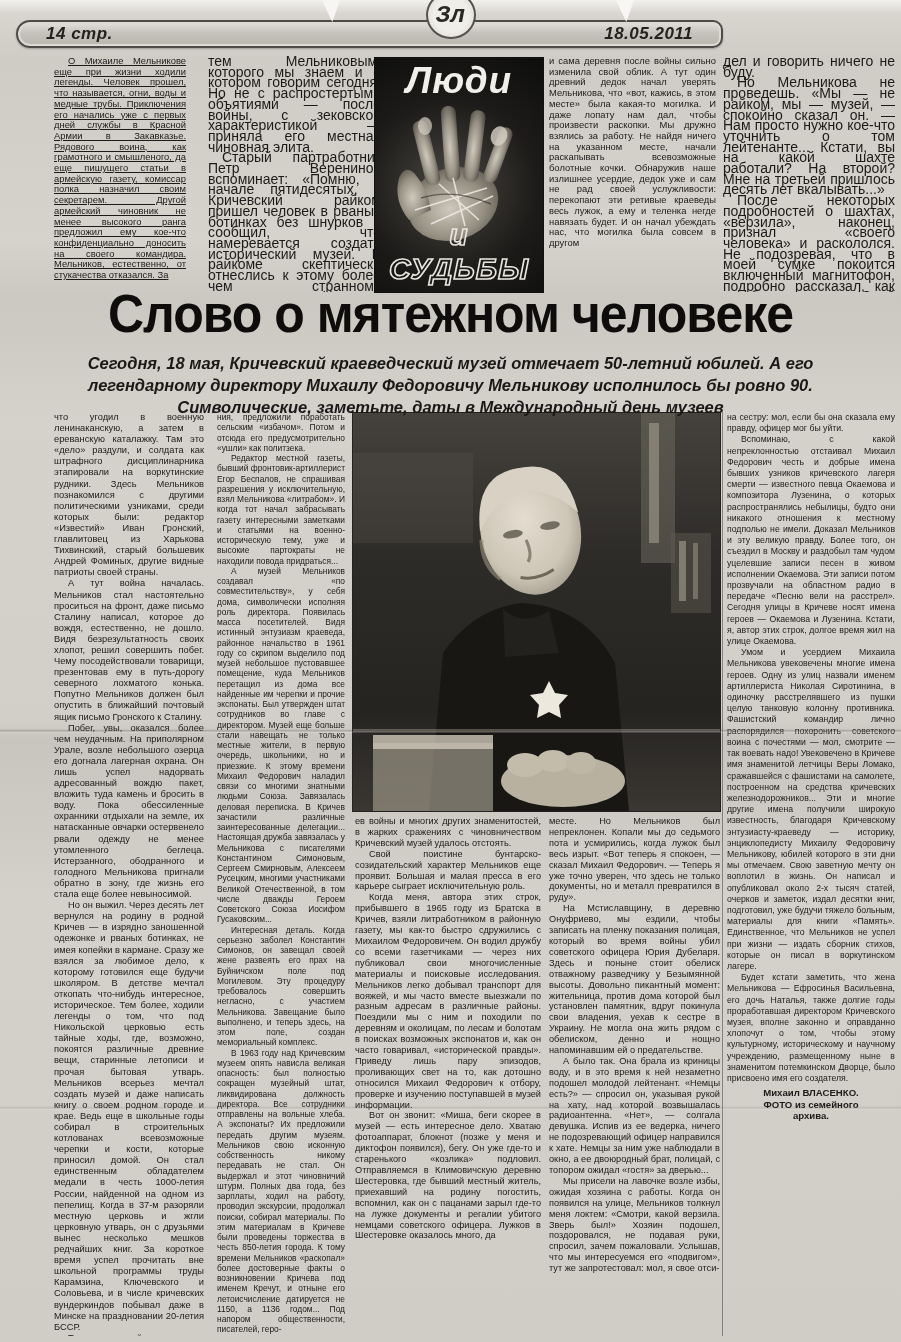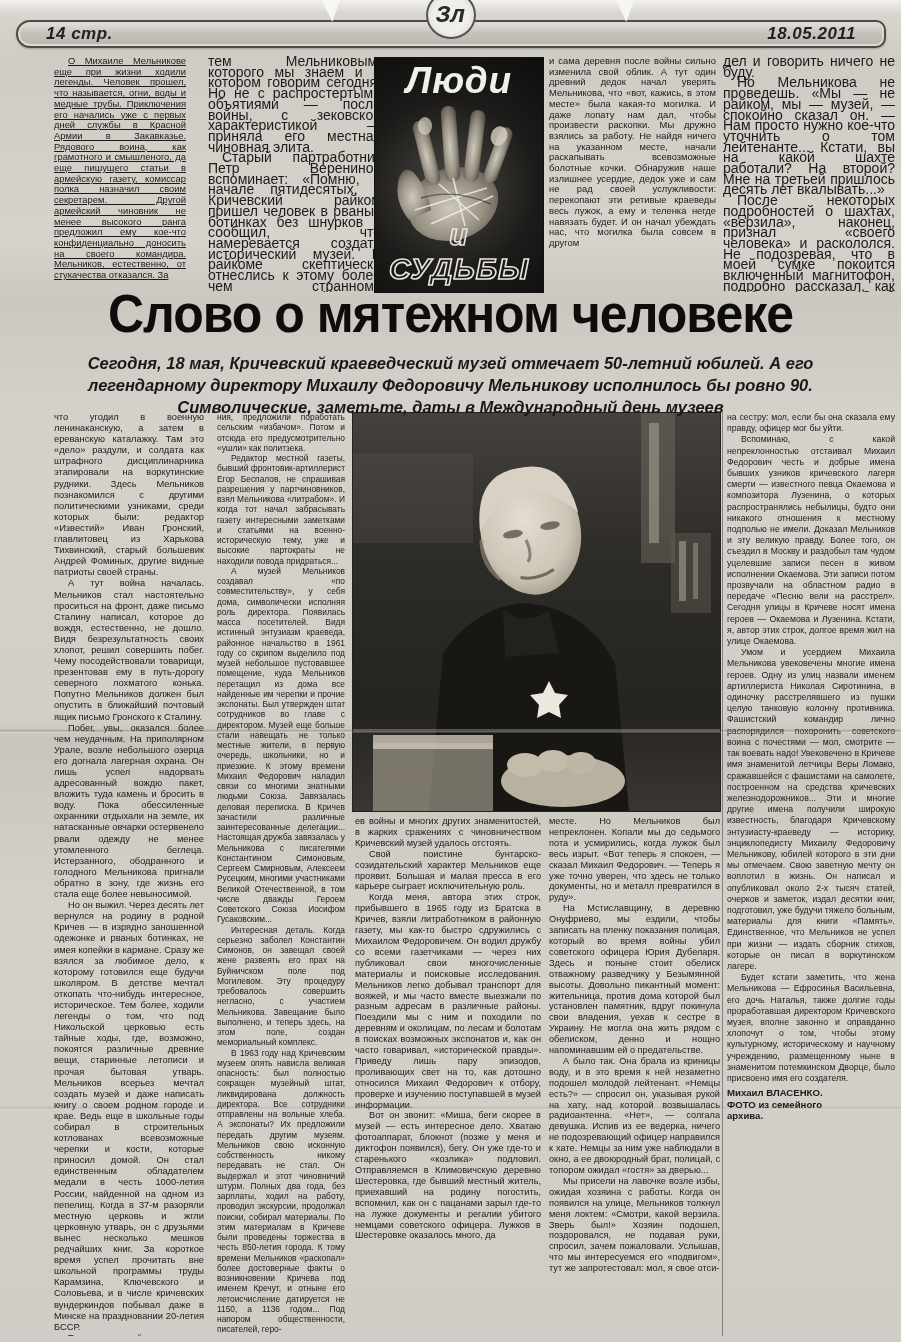--- a/index.html
+++ b/index.html
@@ -5,21 +5,21 @@
   html,body{margin:0;padding:0;background:#8e8b85;}
   .sheet{position:relative;width:901px;height:1342px;margin:0 auto;overflow:hidden;
     background:
       linear-gradient(180deg,#f2f1ee 0px,#d8d5ce 14px,#cfccc5 60px,#d6d3cc 240px,#cbc8c1 300px,#d5d2cb 420px,#d2cfc8 720px,#c8c5be 740px,#d4d1ca 900px,#d0cdc6 1342px);
     font-family:"Liberation Sans",sans-serif;color:#1c1b19;}
   .crease{position:absolute;left:0;right:0;height:4px;z-index:30;
     background:linear-gradient(180deg,rgba(60,55,50,0) 0%,rgba(60,55,50,.28) 50%,rgba(255,255,255,.25) 80%,rgba(60,55,50,0) 100%);}
   .tear{position:absolute;top:0;width:26px;height:22px;background:#f7f6f3;z-index:40;
     clip-path:polygon(15% 0,85% 0,55% 100%);}
   
-  .mast{position:absolute;left:16px;top:20px;width:870px;height:28px;z-index:5;
+  .mast{position:absolute;left:16px;top:20px;width:707px;height:28px;z-index:5;
     border:2px solid #4d4b47;border-radius:14px 10px 10px 14px;
     background:linear-gradient(180deg,#e4e2dd 0%,#c6c3bc 45%,#b9b6af 100%);
     box-shadow:inset 0 0 0 2px #dddad3, 0 1px 2px rgba(0,0,0,.25);
     display:flex;align-items:center;justify-content:space-between;padding:12px 28px;box-sizing:border-box;}
   .mast .pg,.mast .dt{font-size:17px;font-weight:bold;font-style:italic;color:#23221f;letter-spacing:.5px;}
   .logo{position:absolute;left:50%;top:-9px;transform:translateX(-50%);width:46px;height:44px;z-index:6;
     border-radius:50%;background:radial-gradient(#efeee9 55%,#cfccc5 100%);
     border:2px solid #55534f;box-shadow:inset 0 0 0 2px #e8e6e1;
     display:flex;align-items:center;justify-content:center;}
   .logo span{font-family:Liberation Mono, monospace;font-style:italic;font-weight:bold;font-size:24px;color:#2a2926;}
@@ -50,21 +50,21 @@
   
   .bcol{position:absolute;overflow:hidden;text-align:justify;}
   #bcol1{left:54px;top:412px;width:150px;height:924px;font-size:9.3px;line-height:11.1px;}
   #bcol2{left:217px;top:412px;width:128px;height:924px;font-size:8.4px;line-height:10.25px;}
   #bcol3{left:355px;top:816px;width:186px;height:520px;font-size:9.2px;line-height:10.9px;}
   #bcol4{left:549px;top:816px;width:171px;height:520px;font-size:9.2px;line-height:10.9px;}
   #bcol5{left:727px;top:412px;width:168px;height:924px;font-size:8.7px;line-height:11.2px;}
   .vrule{position:absolute;left:722px;top:412px;width:1px;height:924px;background:rgba(40,38,35,.45);}
   .photo{position:absolute;left:352px;top:412px;width:369px;height:400px;z-index:3;
      border:1px solid #222;box-sizing:border-box;background:#2f2d2a;}
-  .sig{margin-top:3px;text-align:left;font-weight:bold;font-size:9.6px;line-height:11.5px;}
+  .sig{margin-top:3px;text-align:center;font-weight:bold;font-size:9.6px;line-height:11.5px;}
   .sig div{white-space:nowrap;}
 </style>
 </head>
 <body>
 
 <div class="sheet">
 
   <div class="tear" style="left:318px"></div>
   <div class="tear" style="left:612px"></div>
 
@@ -177,21 +177,21 @@
 
   <div class="bcol" id="bcol1">
       <p class="cont">что угодил в военную ленинаканскую, а затем в ереванскую каталажку. Там это «дело» раздули, и солдата как штрафного дисциплинарника этапировали на воркутинские рудники. Здесь Мельников познакомился с другими политическими узниками, среди которых были: редактор «Известий» Иван Гронский, главлитовец из Харькова Тихвинский, старый большевик Андрей Фоминых, другие видные патриоты своей страны.</p>
       <p>А тут война началась. Мельников стал настоятельно проситься на фронт, даже письмо Сталину написал, которое до вождя, естественно, не дошло. Видя безрезультатность своих хлопот, решил совершить побег. Чему посодействовали товарищи, презентовав ему в путь-дорогу северного лохматого конька. Попутно Мельников должен был опустить в ближайший почтовый ящик письмо Гронского к Сталину.</p>
       <p>Побег, увы, оказался более чем неудачным. На приполярном Урале, возле небольшого озерца его догнала лагерная охрана. Он лишь успел надорвать адресованный вождю пакет, вложить туда камень и бросить в воду. Пока обессиленные охранники отдыхали на земле, их натасканные овчарки остервенело рвали одежду не менее утомленного беглеца. Истерзанного, ободранного и голодного Мельникова пригнали обратно в зону, где жизнь его стала еще более невыносимой.</p>
       <p>Но он выжил. Через десять лет вернулся на родину в родной Кричев — в изрядно заношенной одежонке и рваных ботинках, не имея копейки в кармане. Сразу же взялся за любимое дело, к которому готовился еще будучи школяром. В детстве мечтал откопать что-нибудь интересное, историческое. Тем более, ходили легенды о том, что под Никольской церковью есть тайные ходы, где, возможно, покоятся различные древние вещи, старинные летописи и прочая бытовая утварь. Мельников всерьез мечтал создать музей и даже написать книгу о своем родном городе и крае. Ведь еще в школьные годы собирал в строительных котлованах всевозможные черепки и кости, которые приносил домой. Он стал единственным обладателем медали в честь 1000-летия России, найденной на одном из пепелищ. Когда в 37-м разоряли местную церковь и жгли церковную утварь, он с друзьями вынес несколько мешков редчайших книг. За короткое время успел прочитать вне школьной программы труды Карамзина, Ключевского и Соловьева, и в числе кричевских вундеркиндов побывал даже в Минске на праздновании 20-летия БССР.</p>
       <p>Так что неслучайно он стал</p>
     </div>
   <div class="bcol" id="bcol2">
       <p class="cont">ния, предложили поработать сельским «избачом». Потом и отсюда его предусмотрительно «ушли» как политзека.</p>
-      <p>Редактор местной газеты, бывший фронтовик-артиллерист Егор Беспалов, не спрашивая разрешения у партчиновников, взял Мельникова «литрабом». И когда тот начал забрасывать газету интересными заметками и статьями на военно-историческую тему, уже и высокие партократы не находили повода придраться...</p>
+      <p>Редактор местной газеты, бывший фронтовик-артиллерист Егор Беспалов, не спрашивая разрешения у исключительную, взял Мельникова «литрабом». И когда тот начал забрасывать газету интересными заметками и статьями на военно-историческую тему, уже и высокие партократы не находили повода придраться...</p>
       <p>А музей Мельников создавал «по совместительству», у себя дома, символически исполняя роль директора. Появилась масса посетителей. Видя истинный энтузиазм краеведа, районное начальство в 1961 году со скрипом выделило под музей небольшое пустовавшее помещение, куда Мельников перетащил из дома все найденные им черепки и прочие экспонаты. Был утвержден штат сотрудников во главе с директором. Музей еще больше стали навещать не только местные жители, в первую очередь, школьники, но и приезжие. К этому времени Михаил Федорович наладил связи со многими знатными людьми Союза. Завязалась деловая переписка. В Кричев зачастили различные заинтересованные делегации... Настоящая дружба завязалась у Мельникова с писателями Константином Симоновым, Сергеем Смирновым, Алексеем Русецким, многими участниками Великой Отечественной, в том числе дважды Героем Советского Союза Иосифом Гусаковским...</p>
       <p>Интересная деталь. Когда серьезно заболел Константин Симонов, он завещал своей жене развеять его прах на Буйничском поле под Могилевом. Эту процедуру требовалось совершить негласно, с участием Мельникова. Завещание было выполнено, и теперь здесь, на этом поле, создан мемориальный комплекс.</p>
       <p>В 1963 году над Кричевским музеем опять нависла великая опасность: был полностью сокращен музейный штат, ликвидирована должность директора. Все сотрудники отправлены на вольные хлеба. А экспонаты? Их предложили передать другим музеям. Мельников свою исконную собственность никому передавать не стал. Он выдержал и этот чиновничий штурм. Полных два года, без зарплаты, ходил на работу, проводил экскурсии, продолжал поиски, собирал материалы. По этим материалам в Кричеве были проведены торжества в честь 850-летия города. К тому времени Мельников «раскопал» более достоверные факты о возникновении Кричева под именем Кречут, и отныне его летоисчисление датируется не 1150, а 1136 годом... Под напором общественности, писателей, геро-</p>
     </div>
   <div class="bcol" id="bcol3">
       <p class="cont">ев войны и многих других знаменитостей, в жарких сражениях с чиновничеством Кричевский музей удалось отстоять.</p>
       <p>Свой поистине бунтарско-созидательский характер Мельников еще проявит. Большая и малая пресса в его карьере сыграет исключительную роль.</p>
       <p>Когда меня, автора этих строк, прибывшего в 1965 году из Братска в Кричев, взяли литработником в районную газету, мы как-то быстро сдружились с Михаилом Федоровичем. Он водил дружбу со всеми газетчиками — через них публиковал свои многочисленные материалы и поисковые исследования. Мельников легко добывал транспорт для вояжей, и мы часто вместе выезжали по разным адресам в различные районы. Поездили мы с ним и походили по деревням и околицам, по лесам и болотам в поисках возможных экспонатов и, как он часто говаривал, «исторической правды». Приведу лишь пару эпизодов, проливающих свет на то, как дотошно относился Михаил Федорович к отбору, проверке и изучению поступавшей в музей информации.</p>
       <p>Вот он звонит: «Миша, беги скорее в музей — есть интересное дело. Хватаю фотоаппарат, блокнот (позже у меня и диктофон появился), бегу. Он уже где-то и старенького «козлика» подловил. Отправляемся в Климовичскую деревню Шестеровка, где бывший местный житель, приехавший на родину погостить, вспомнил, как он с пацанами зарыл где-то на лужке документы и регалии убитого немцами советского офицера. Лужков в Шестеровке оказалось много, да</p>
     </div>

